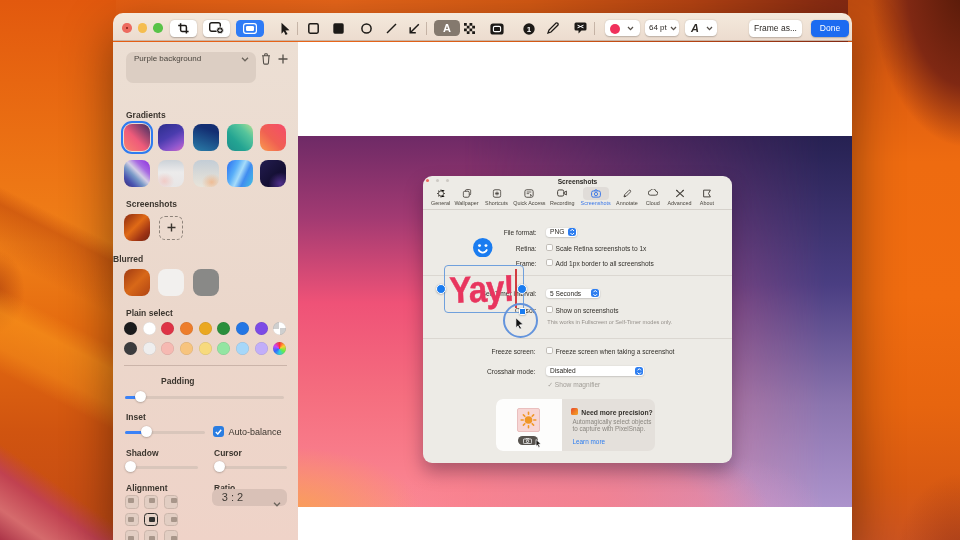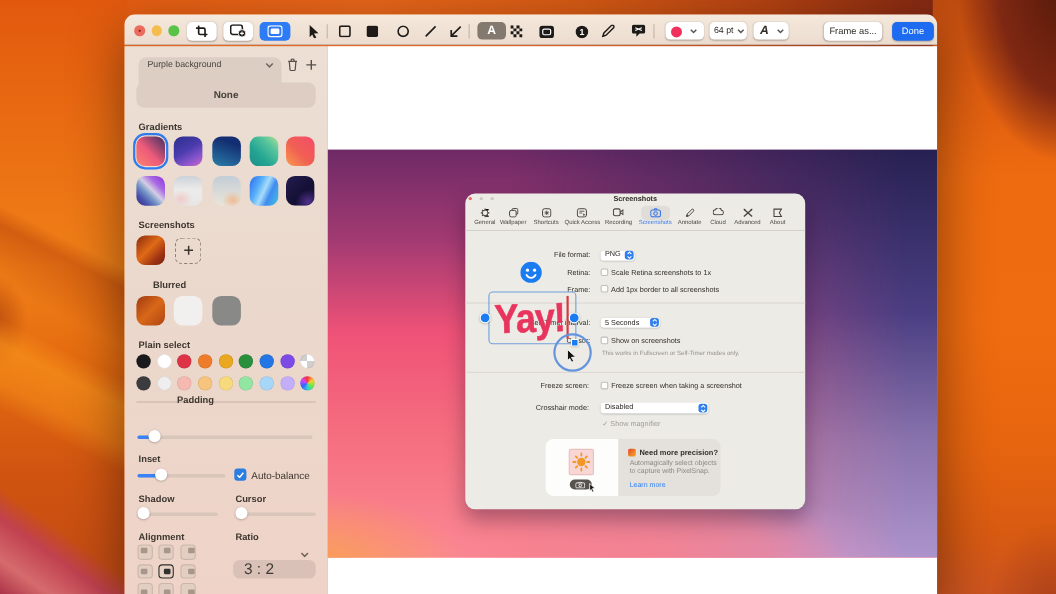--- a/index.html
+++ b/index.html
@@ -160,39 +160,38 @@
     <div style="position:absolute; left:13px; top:10px; width:130px; height:31px; background:#dccec3; border-radius:7px; font-size:8px; color:#4a453e; line-height:14.5px; padding-left:8px;">Purple background</div>
     <svg style="position:absolute; left:128px; top:15px" width="8" height="5" viewBox="0 0 8 5">
         <path d="M1 0.8 L4 3.8 L7 0.8" stroke="#6b645c" stroke-width="1.3" fill="none"></path>
       </svg>
     <svg style="position:absolute; left:148px; top:11px" width="10" height="12" viewBox="0 0 10 12">
         <path d="M1 2.8h8M3.7 2.8V1.6a0.8 0.8 0 0 1 0.8-0.8h1a0.8 0.8 0 0 1 0.8 0.8v1.2M2 2.8 l0.6 7.4 a1 1 0 0 0 1 0.9 h2.8 a1 1 0 0 0 1-0.9 L8 2.8" stroke="#55504a" stroke-width="1.1" fill="none"></path>
       </svg>
     <svg style="position:absolute; left:165px; top:12px" width="10" height="10" viewBox="0 0 10 10">
         <path d="M5 0.5v9M0.5 5h9" stroke="#55504a" stroke-width="1.3"></path>
       </svg>
-    <div style="position:absolute; left:11px; top:33px; width:163px; height:23px; background:#ddcdc2; border-radius:7px; text-align:center; font-size:9px; font-weight:700; color:#45403a; line-height:23px;">None</div>
     <div class="slabel" style="left:13px; top:68px;">Gradients</div>
     <div class="sw" style="left:11px; top:82px; background:linear-gradient(225deg,#433058 0%,#83406c 22%,#ef5b7a 55%,#f8836f 100%); outline:2px solid #2e7bf0; outline-offset:1.5px;"></div>
     <div class="sw" style="left:45px; top:82px; background:linear-gradient(150deg,#2c2e8c 0%,#4a3cae 45%,#8a55cc 75%,#cf68c8 100%);"></div>
     <div class="sw" style="left:79.5px; top:82px; background:linear-gradient(200deg,#132e72 25%,#2a7da8 100%);"></div>
     <div class="sw" style="left:113.5px; top:82px; background:linear-gradient(225deg,#b2e093 0%,#55c49c 30%,#23a492 65%,#1e8f8c 100%);"></div>
     <div class="sw" style="left:147px; top:82px; background:linear-gradient(225deg,#f44f66 10%,#f06052 55%,#fa9a4e 100%);"></div>
     <div class="sw" style="left:11px; top:118px; background:linear-gradient(225deg,#8c2ede 0%,#a86ae2 28%,#d4cee4 46%,#7a9ac8 60%,#4a55b0 78%,#3a2878 100%);"></div>
     <div class="sw" style="left:45px; top:118px; background:radial-gradient(55% 45% at 25% 78%,rgba(244,184,176,0.6),rgba(244,184,176,0) 70%),linear-gradient(180deg,#ccd2d8 0%,#ecebeb 45%,#e8e6e6 100%);"></div>
     <div class="sw" style="left:79.5px; top:118px; background:radial-gradient(55% 45% at 72% 82%,rgba(244,168,112,0.65),rgba(244,168,112,0) 70%),linear-gradient(180deg,#c3cdd6 0%,#dcdcd8 60%,#e8e4da 100%);"></div>
     <div class="sw" style="left:113.5px; top:118px; background:linear-gradient(115deg,#2a6cf0 0%,#58aef8 32%,#a6dcfa 50%,#3f8cf0 68%,#45c2e2 100%);"></div>
     <div class="sw" style="left:147px; top:118px; background:radial-gradient(70% 65% at 78% 88%,#50308a 0%,rgba(80,48,138,0) 65%),linear-gradient(135deg,#231d50 0%,#140f33 60%,#1a1440 100%);"></div>
     <div class="slabel" style="left:13px; top:157px;">Screenshots</div>
     <div class="sw" style="left:11px; top:172px; height:27px; background:linear-gradient(135deg,#8a2810,#e06a16 45%,#a03414 75%,#70220e);"></div>
     <div style="position:absolute; left:46px; top:173.5px; width:24px; height:24px; border:1.2px dashed #8d8279; border-radius:6px;"></div>
     <svg style="position:absolute; left:53.5px; top:181px" width="9" height="9" viewBox="0 0 9 9">
         <path d="M4.5 0.5v8M0.5 4.5h8" stroke="#3a352f" stroke-width="1.4"></path>
       </svg>
-    <div class="slabel" style="left:26px; top:212px;">Blurred</div>
+    <div class="slabel" style="left:0; top:212px;">Blurred</div>
     <div class="sw" style="left:11px; top:226.5px; height:27px; background:linear-gradient(135deg,#a03a12,#d86818 50%,#b04414);"></div>
     <div class="sw" style="left:45px; top:226.5px; height:27px; background:#f2f0ee;"></div>
     <div class="sw" style="left:79.5px; top:226.5px; height:27px; background:#898987;"></div>
     <div class="slabel" style="left:13px; top:266px;">Plain select</div>
     <div class="dot" style="left:10.7px; top:280.2px; background:#1b1b1d;"></div>
     <div class="dot" style="left:29.5px; top:280.2px; background:#fff;"></div>
     <div class="dot" style="left:48.2px; top:280.2px; background:#de3346;"></div>
     <div class="dot" style="left:66.9px; top:280.2px; background:#ed7d2b;"></div>
     <div class="dot" style="left:85.6px; top:280.2px; background:#eaa821;"></div>
     <div class="dot" style="left:104.3px; top:280.2px; background:#2a8f3c;"></div>
@@ -202,21 +201,21 @@
     <div class="dot" style="left:10.7px; top:300px; background:#3c3c3e;"></div>
     <div class="dot" style="left:29.5px; top:300px; background:#efeeee;"></div>
     <div class="dot" style="left:48.2px; top:300px; background:#f6b9b2;"></div>
     <div class="dot" style="left:66.9px; top:300px; background:#f7c47e;"></div>
     <div class="dot" style="left:85.6px; top:300px; background:#f7da7d;"></div>
     <div class="dot" style="left:104.3px; top:300px; background:#93e5a2;"></div>
     <div class="dot" style="left:123px; top:300px; background:#a6d7f9;"></div>
     <div class="dot" style="left:141.7px; top:300px; background:#c2aef9;"></div>
     <div class="dot" style="left:160.4px; top:300px; background:conic-gradient(from 0deg,#f33,#fc3,#6e4,#3cd,#36f,#c4f,#f33);"></div>
     <div style="position:absolute; left:11px; top:323px; width:163px; height:1px; background:rgba(120,95,85,0.28);"></div>
-    <div class="slabel" style="left:13px; top:316px;padding-left:35px;">Padding</div>
+    <div class="slabel" style="left:13px; top:334px;padding-left:35px;">Padding</div>
     <div class="track" style="left:12px; top:353.5px; width:159px;"></div>
     <div class="fill" style="left:12px; top:353.5px; width:16px;"></div>
     <div class="knob" style="left:21.8px; top:349.4px;"></div>
     <div class="slabel" style="left:13px; top:370px;">Inset</div>
     <div class="track" style="left:12px; top:388.5px; width:80px;"></div>
     <div class="fill" style="left:12px; top:388.5px; width:22px;"></div>
     <div class="knob" style="left:28.4px; top:384.4px;"></div>
     <div style="position:absolute; left:100.3px; top:384.4px; width:11px; height:11px; background:#2a7de1; border-radius:3px;"></div>
     <svg style="position:absolute; left:102.3px; top:387px" width="7" height="6" viewBox="0 0 7 6">
         <path d="M0.8 3 L2.8 5 L6.2 0.8" stroke="#fff" stroke-width="1.4" fill="none"></path>
@@ -250,21 +249,21 @@
     <div class="ab" style="left:11.8px; top:488.3px;">
         <i style="left:2px; top:5px;"></i>
       </div>
     <div class="ab" style="left:31.2px; top:488.3px;">
         <i style="left:4px; top:5px;"></i>
       </div>
     <div class="ab" style="left:50.6px; top:488.3px;">
         <i style="left:6px; top:5px;"></i>
       </div>
     <div class="slabel" style="left:101px; top:440.5px;">Ratio</div>
-    <div style="position:absolute; left:98.8px; top:467px; width:75px; height:17px; background:#d9c1b7; border-radius:6px; font-size:14px; color:#3f3a34; line-height:17px; padding-left:10px;">3 : 2</div>
+    <div style="position:absolute; left:98.8px; top:447px; width:75px; height:17px; background:#d9c1b7; border-radius:6px; font-size:11px; color:#3f3a34; line-height:17px; padding-left:10px;">3 : 2</div>
     <svg style="position:absolute; left:160px; top:459.5px" width="8" height="5" viewBox="0 0 8 5">
         <path d="M1 0.8 L4 3.8 L7 0.8" stroke="#6b645c" stroke-width="1.3" fill="none"></path>
       </svg>
   </div>
   <div id="cnv">
     <div id="doc">
       <div id="docB"></div>
       <div id="docC"></div>
       <div id="set">
         <div style="position:absolute; left:2.8px; top:2.8px; width:3.6px; height:3.6px; border-radius:50%; background:#ec6a5d;"></div>

